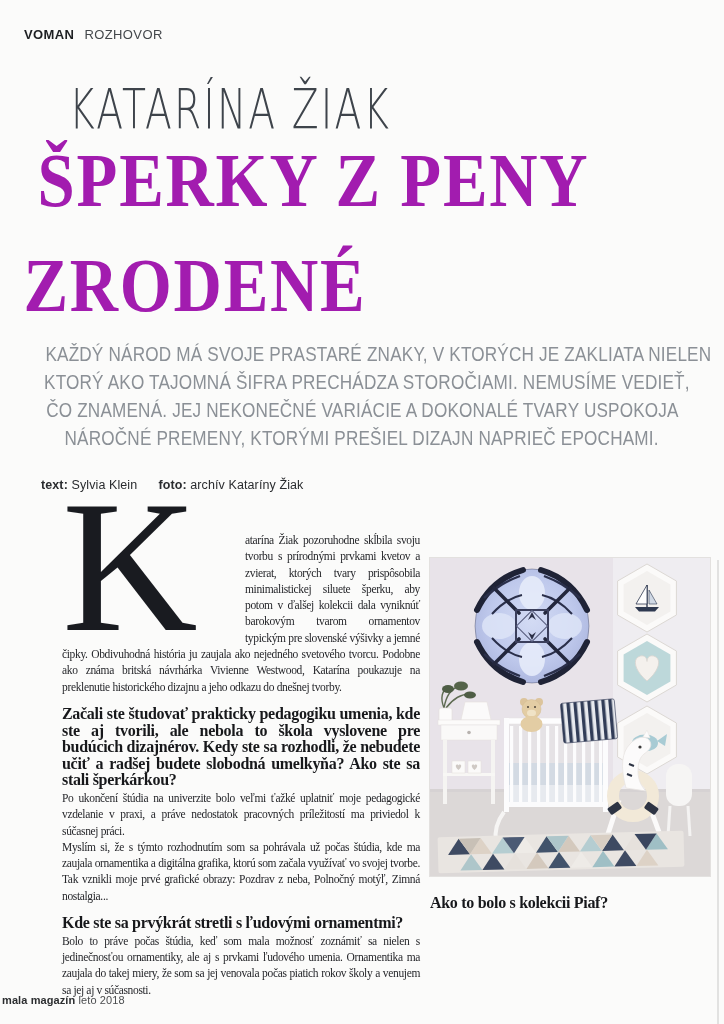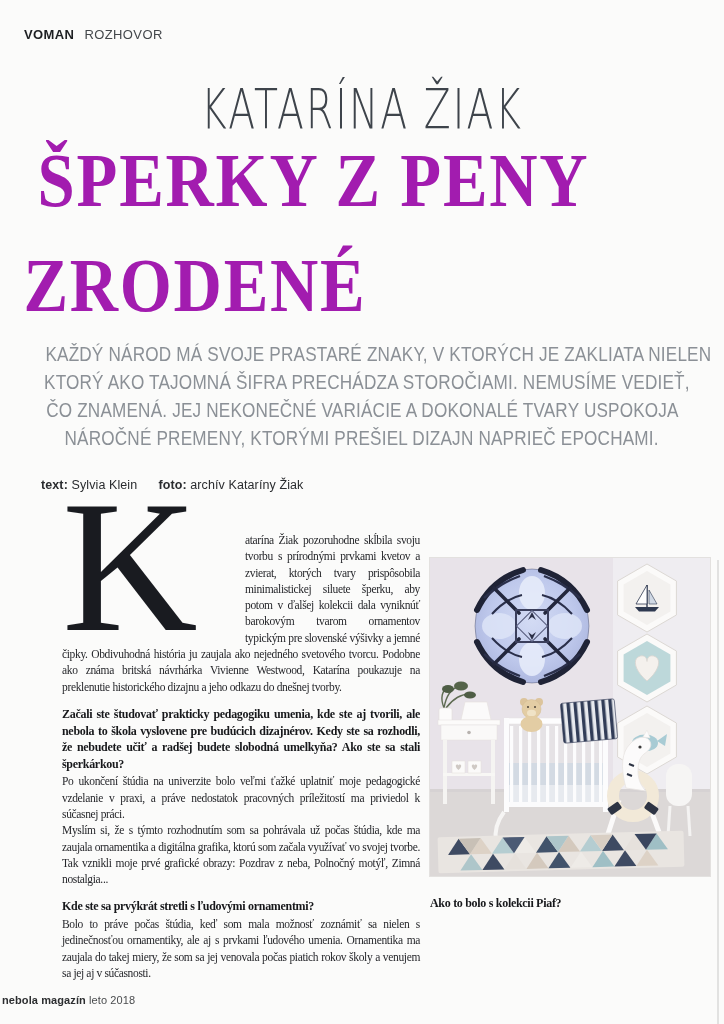--- a/index.html
+++ b/index.html
@@ -17,21 +17,21 @@
     position:absolute;top:27px;left:24px;
     font-family:"Liberation Sans", sans-serif;
     font-size:13px;letter-spacing:.4px;color:#2e3134;
     white-space:nowrap;
   }
   .mag-header .brand{font-weight:700;color:#1d1f22;}
   .mag-header .section{font-weight:400;color:#43474b;margin-left:6px;}
   
   .kicker{
     position:absolute;top:76px;left:0;width:100%;
-    text-align:center;
+    text-align:left;
   }
   .kicker > span{
     display:inline-block;
     font-family:"DejaVu Sans","Liberation Sans",sans-serif;
     font-weight:200;
     font-size:56px;
     letter-spacing:3px;
     color:#3e444b;
     transform:scaleX(.70);
     transform-origin:center;
@@ -77,21 +77,21 @@
   .col-right{
     position:absolute;top:558px;left:430px;width:280px;
   }
   .body-text{
     font-family:"Liberation Serif",serif;
     font-size:11.5px;line-height:16.3px;letter-spacing:-.35px;
     text-align:justify;color:#26272b;
   }
   .body-text p{margin:0;}
   .question{
-    font-weight:700;font-size:12px;line-height:16.6px;
+    font-weight:700;font-size:16px;line-height:16.6px;
     letter-spacing:-.3px;color:#17181b;
     margin:11px 0 1px 0;
     text-align:justify;
     font-family:"Liberation Serif",serif;
   }
   .dropcap-box{
     float:left;width:170px;height:98px;position:relative;
     margin-right:13px;
   }
   .dropcap-box .glyph{
@@ -360,18 +360,18 @@
         </g>
       </svg>
     </div>
 
     <div class="qa-right">
       <p class="question" style="margin-top:0;">Ako to bolo s kolekcii Piaf?</p>
     </div>
   </div>
 
   <div class="footer">
-    <b>nebola magazín</b>
+    <b>mala magazín</b>
     <span>leto 2018</span>
   </div>
 
   <div class="scan-line"></div>
 </div>
 
 </body></html>

